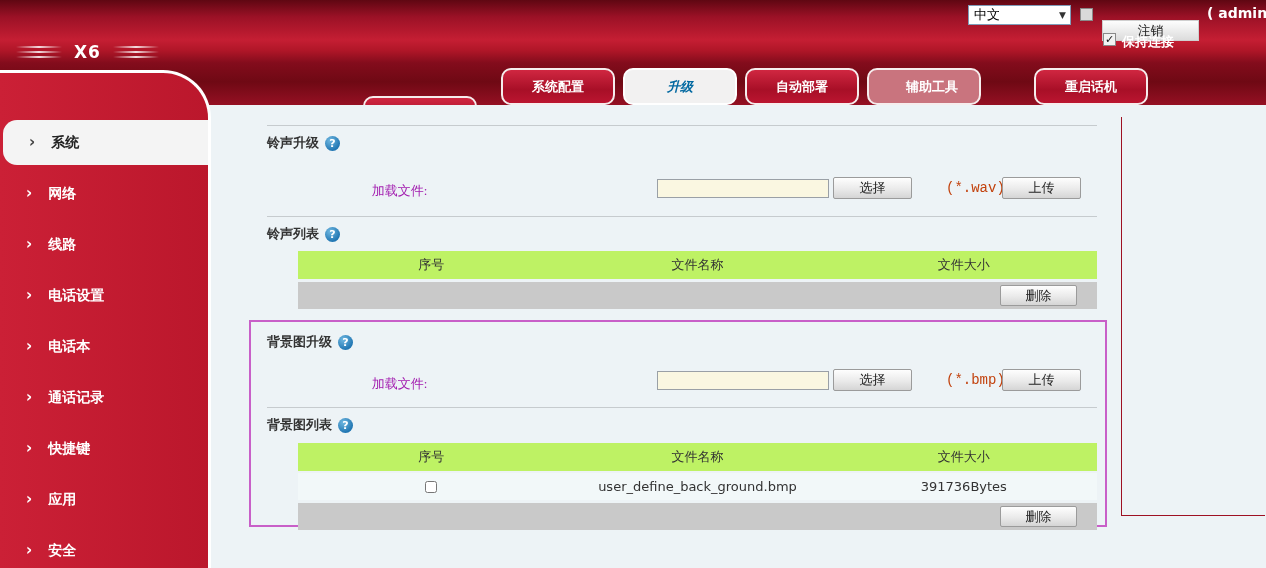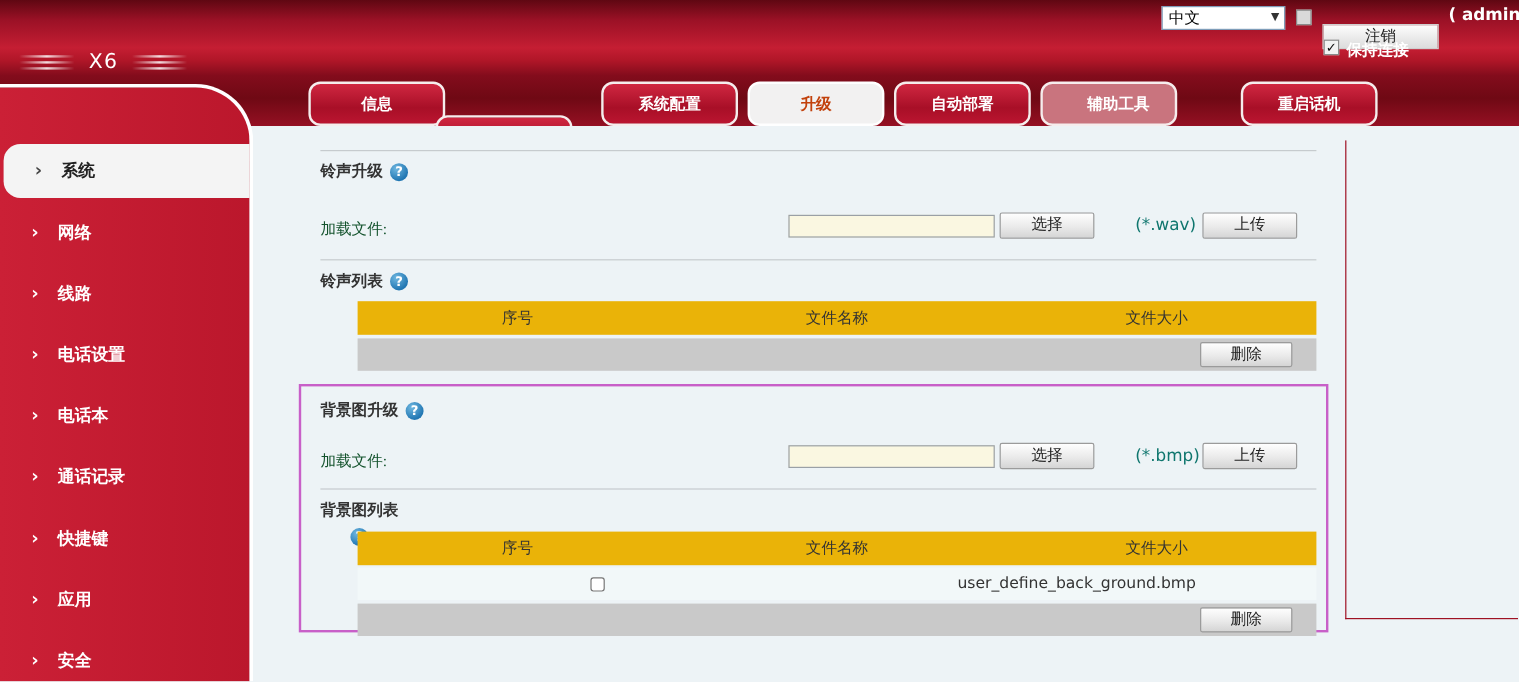--- a/index.html
+++ b/index.html
@@ -7,21 +7,21 @@
   body {
     font-family:"DejaVu Sans","Liberation Sans",sans-serif;
     position:relative; overflow:hidden; background:#edf3f6; font-size:13px; color:#333;
   }
   
   .header {
     position:absolute; left:0; top:0; width:1266px; height:105px;
     background:linear-gradient(180deg,#5f0712 0%,#9b1126 16%,#c51e33 38%,#b01628 48%,#830c1c 60%,#6f0914 78%,#951023 100%);
   }
   .logo-area { position:absolute; left:16px; top:42px; display:flex; align-items:center; gap:12px; }
-  .logo-text { color:#fff; font-weight:normal; font-size:17px; letter-spacing:1px; }
+  .logo-text { color:#fff; font-weight:bold; font-size:17px; letter-spacing:1px; }
   .speedlines { display:flex; flex-direction:column; gap:3px; }
   .speedlines span { display:block; width:46px; height:2px;
     background:linear-gradient(90deg,rgba(255,255,255,0) 0%,rgba(255,255,255,.85) 50%,rgba(255,255,255,0) 100%); }
   .lang-select {
     position:absolute; left:968px; top:5px; width:103px; height:20px; background:#fff;
     border:1px solid #7f9db9; display:flex; align-items:center; justify-content:space-between;
     padding:0 4px 0 5px; font-size:13px; color:#000; cursor:default;
   }
   .lang-select .arrow { font-size:9px; color:#333; }
   .hdr-chk {
@@ -34,21 +34,21 @@
     font-size:13px; color:#222; text-align:center; line-height:19px; cursor:pointer;
   }
   .admin-label { position:absolute; left:1207px; top:5px; color:#fff; font-weight:bold; font-size:14px; white-space:nowrap; }
   .keepalive-label { position:absolute; left:1122px; top:33px; color:#fff; font-weight:bold; font-size:13px; }
   
   .tab {
     position:absolute; top:68px; width:114px; height:37px; border:2px solid #f6eded; border-radius:10px;
     color:#fff; font-weight:bold; font-size:13px; display:flex; align-items:center; justify-content:center;
     background:linear-gradient(180deg,#d02741 0%,#a80f27 60%,#bb1530 100%); cursor:pointer;
   }
-  .tab.active { background:#f2f1f1; color:#c2410c; border-color:#fff; }
+  .tab.active { background:#f2f1f1; color:#0369a1; border-color:#fff;font-style:italic; }
   .tab.muted  { background:#c9747e; }
   
   .sidebar {
     position:absolute; left:0; top:70px; width:211px; height:498px;
     background:linear-gradient(90deg,#cb2036 0%,#bb172c 100%);
     border-top:3px solid #fff; border-right:3px solid #fff; border-top-right-radius:48px;
     padding-top:44px;
   }
   .side-item {
     height:51px; display:flex; align-items:center; padding-left:26px;
@@ -62,35 +62,35 @@
   .side-item.active .chev { color:#444; }
   
   .content { position:absolute; left:211px; top:105px; width:1162px; height:463px; background:#edf3f6; }
   .divider { position:absolute; height:1px; width:830px; left:56px; background:#c6cbce; }
   .sec-title { position:absolute; left:56px; font-weight:bold; font-size:13px; color:#333; display:flex; align-items:center; gap:6px; white-space:nowrap; }
   .help {
     display:inline-block; width:15px; height:15px; border-radius:50%;
     background:radial-gradient(circle at 35% 30%,#6fb7e0,#2277b3 70%); color:#fff; font-size:11px; font-weight:bold;
     text-align:center; line-height:15px; cursor:pointer;
   }
-  .file-label { position:absolute; left:56px; width:265px; text-align:left; font-size:13px; color:#14532d; white-space:nowrap;font-family:Liberation Serif, serif; }
+  .file-label { position:absolute; left:56px; width:265px; text-align:center; font-size:13px; color:#a21caf; white-space:nowrap;font-family:Liberation Serif, serif; }
   .file-input {
     position:absolute; left:446px; width:172px; height:19px;
     background:#faf7e1; border:1px solid #9aa0a6; font-size:12px; padding:0 3px;
   }
   .btn {
     position:absolute; width:79px; height:22px;
     background:linear-gradient(180deg,#fefefe 0%,#eaeaea 55%,#d5d5d5 100%);
     border:1px solid #9b9b9b; border-radius:2px; font-size:13px; color:#222;
     text-align:center; line-height:20px; cursor:pointer;
   }
-  .ext { position:absolute; font-size:14px; color:#0f766e; white-space:nowrap; }
+  .ext { position:absolute; font-size:14px; color:#c2410c; white-space:nowrap;font-family:Liberation Mono, monospace; }
   .tbl { position:absolute; left:87px; width:799px; }
   .tbl-row { display:flex; width:100%; }
-  .tbl-head { background:#eab308; height:28px; }
+  .tbl-head { background:#bef264; height:28px; }
   .tbl-data { background:#f2f8f9; height:27px; margin-top:2px; }
   .tbl-foot { background:#c9c9c9; height:27px; margin-top:3px; position:relative; }
   .tbl-cell { flex:1; display:flex; align-items:center; justify-content:center; font-size:13px; color:#333; }
   .foot-btn { position:absolute; right:20px; top:3px; width:77px; height:21px; }
   .row-chk { width:12px; height:12px; cursor:pointer; }
   .hl-box { position:absolute; left:38px; top:215px; width:858px; height:207px; border:2px solid #c85fc8; }
   .red-frame {
     position:absolute; left:910px; top:12px; width:144px; height:399px;
     border-left:1px solid #9e1123; border-bottom:1px solid #9e1123;
   }
@@ -116,21 +116,20 @@
   <div class="lang-select">
     <span>中文</span>
     <span class="arrow">▼</span>
   </div>
   <div class="hdr-chk" style="left:1080px; top:8px;"></div>
   <div class="logout-btn">注销</div>
   <div class="admin-label">( admin )</div>
   <div class="hdr-chk checked" style="left:1103px; top:33px;" aria-checked="true">✓</div>
   <div class="keepalive-label">保持连接</div>
 
-  <div class="tab" style="left:257px;">信息</div>
   <div class="tab" style="left:363px;margin-top:28px;">用户配置</div>
   <div class="tab" style="left:501px;">系统配置</div>
   <div class="tab active" style="left:623px;">升级</div>
   <div class="tab" style="left:745px;">自动部署</div>
   <div class="tab muted" style="left:867px;padding-left:16px;">辅助工具</div>
   <div class="tab" style="left:1034px;">重启话机</div>
 </div>
 
 <div class="sidebar">
   <div class="side-item active">
@@ -209,35 +208,36 @@
     <span class="help">?</span>
   </div>
   <div class="file-label" style="top:270px;">加载文件:</div>
   <input class="file-input" style="top: 266px;">
   <div class="btn" style="left:622px; top:264px;">选择</div>
   <div class="ext" style="left:735px; top:267px;">(*.bmp)</div>
   <div class="btn" style="left:791px; top:264px;">上传</div>
 
   <div class="divider" style="top:302px;"></div>
 
-  <div class="sec-title" style="top:311px;flex-direction:column;">
+  <div class="sec-title" style="top:311px;">
     <span>背景图列表</span>
     <span class="help">?</span>
   </div>
   <div class="tbl" style="top:338px;">
     <div class="tbl-row tbl-head">
       <div class="tbl-cell">序号</div>
       <div class="tbl-cell">文件名称</div>
       <div class="tbl-cell">文件大小</div>
     </div>
     <div class="tbl-row tbl-data">
       <div class="tbl-cell">
           <input type="checkbox" class="row-chk" style="">
         </div>
       <div class="tbl-cell">user_define_back_ground.bmp</div>
+      <div class="tbl-cell">391736Bytes</div>
     </div>
     <div class="tbl-row tbl-foot">
       <div class="btn foot-btn">删除</div>
     </div>
   </div>
 
   <div class="red-frame"></div>
 </div>
 
 </body></html>

